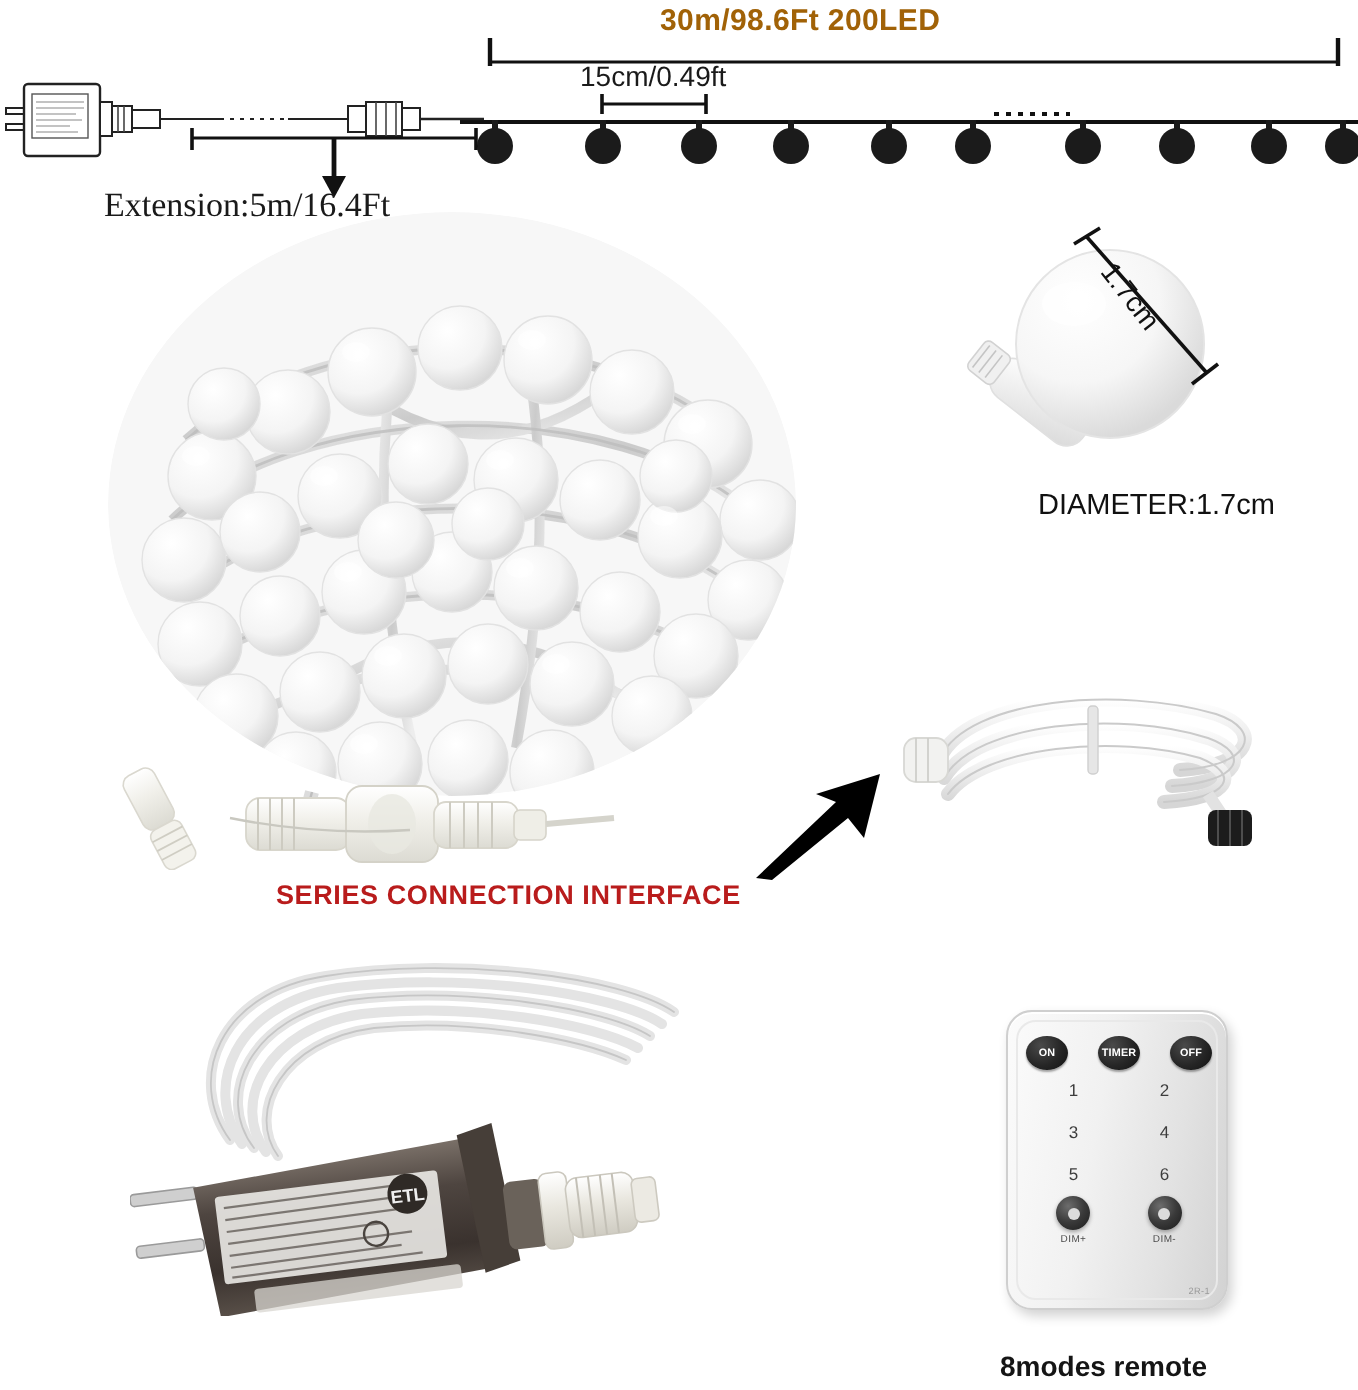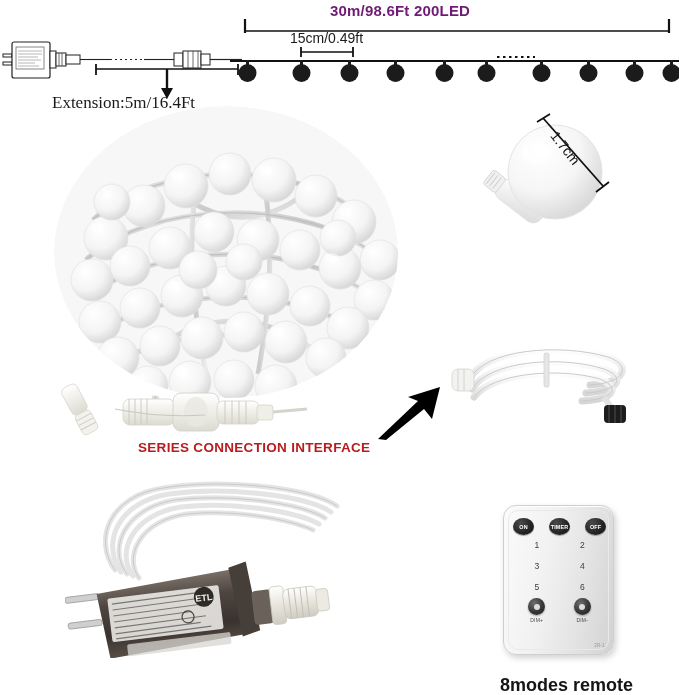--- a/index.html
+++ b/index.html
@@ -9,21 +9,21 @@
     font-family: "Liberation Sans", sans-serif;
     position: relative;
     overflow: hidden;
   }
   .stage { position: absolute; inset: 0; }
   .abs { position: absolute; }
 
   
   #top-title {
     left: 330px; top: 2px;
-    font-size: 15px; font-weight: bold; color: #701a75;
+    font-size: 15px; font-weight: bold; color: #a16207;
     letter-spacing: .2px; white-space: nowrap;
   }
   #length-dim {
     left: 243px; top: 18px; width: 428px; height: 16px;
   }
   #spacing-label {
     left: 290px; top: 30px;
     font-size: 14px; color: #1a1a1a; white-space: nowrap;
   }
   #spacing-dim { left: 298px; top: 46px; width: 58px; height: 12px; }
@@ -129,21 +129,21 @@
     width: 6px; height: 6px; margin: -3px 0 0 -3px;
     border-radius: 50%; background: #dcdcdc;
   }
   .rc-dim-lbl { font-size: 5px; color: #4a4a4a; margin-top: 1.5px; letter-spacing: .2px; }
   #rc-code {
     position: absolute; right: 8px; bottom: 6px;
     font-size: 4.6px; color: #9a9a9a; letter-spacing: .2px;
   }
   #remote-caption {
     left: 500px; top: 675px;
-    font-size: 18px; font-weight: bold; color: #151515; white-space: nowrap;
+    font-size: 14px; font-weight: bold; color: #151515; white-space: nowrap;
   }
 </style>
 </head>
 <body>
 
 <div class="stage">
 
   <div class="abs" id="top-title">30m/98.6Ft   200LED</div>
 
   <svg class="abs" id="length-dim" viewBox="0 0 428 16">
@@ -377,20 +377,21 @@
     <ellipse cx="82" cy="40" rx="16" ry="11" fill="#ffffff" opacity=".65"></ellipse>
 
     <g stroke="#111" stroke-width="1.8" fill="none">
       <line x1="88" y1="6" x2="148" y2="74"></line>
       <line x1="82" y1="10" x2="95" y2="2"></line>
       <line x1="141" y1="80" x2="154" y2="70"></line>
     </g>
   </svg>
 
   <div class="abs" id="diameter-dim-label">1.7cm</div>
+  <div class="abs" id="diameter-label">DIAMETER:1.7cm</div>
 
   <svg class="abs" id="connector-art" viewBox="0 0 260 70">
     <defs>
       <linearGradient id="clearg" x1="0" y1="0" x2="0" y2="1">
         <stop offset="0%" stop-color="#ffffff"></stop>
         <stop offset="45%" stop-color="#f0efe9"></stop>
         <stop offset="100%" stop-color="#dcdbd3"></stop>
       </linearGradient>
     </defs>
 

